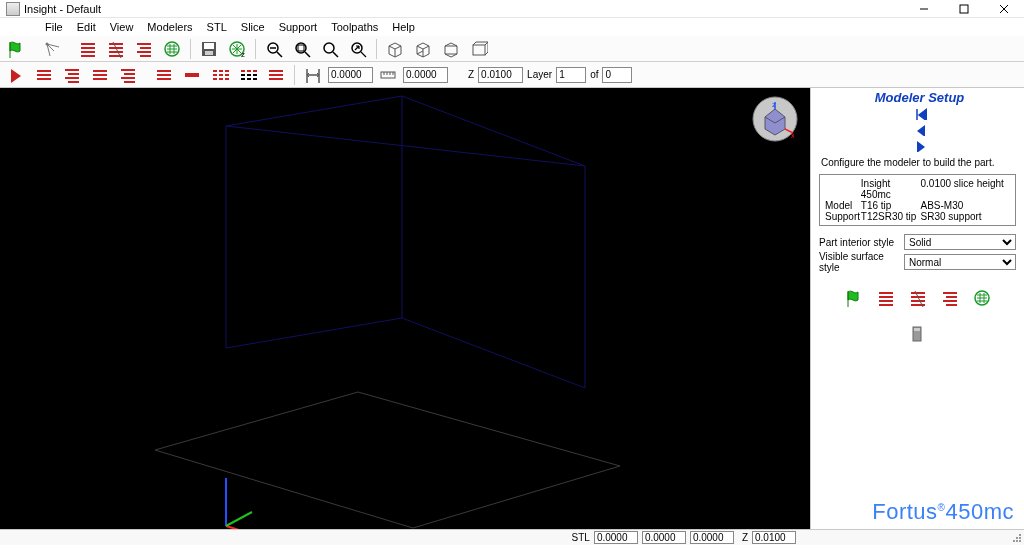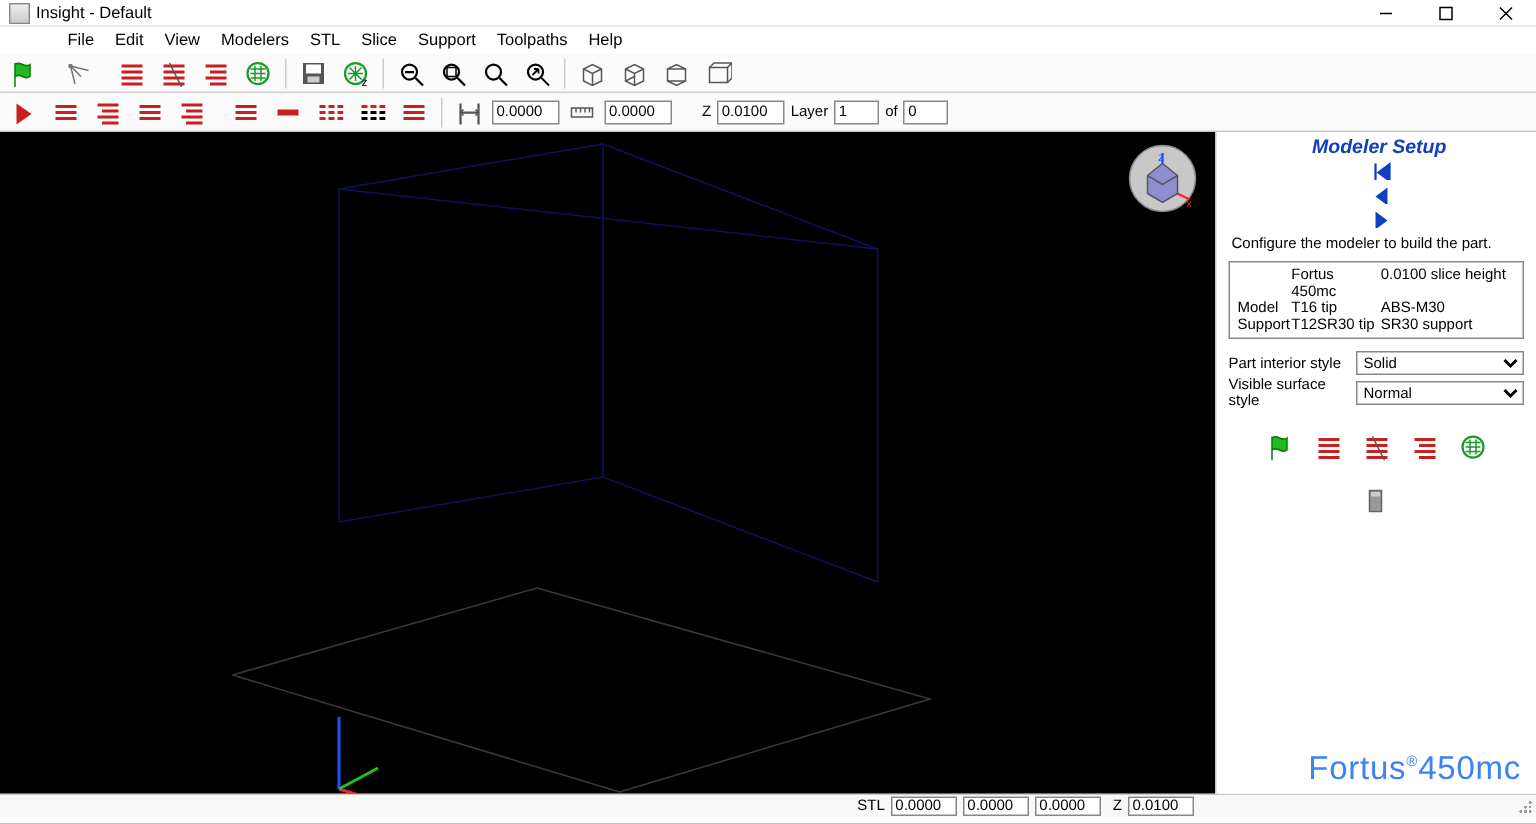--- a/index.html
+++ b/index.html
@@ -417,21 +417,21 @@
           <svg width="14" height="14">
             <use href="#i-next"></use>
           </svg>
         </div>
     </div>
     <div class="panel-sub">Configure the modeler to build the part.</div>
 
     <div class="infobox">
       <div class="row">
           <span class="c1"></span>
-          <span class="c2">Fortus 450mc</span>
+          <span class="c2">Insight 450mc</span>
           <span class="c3">0.0100 slice height</span>
         </div>
       <div class="row">
           <span class="c1">Model</span>
           <span class="c2">T16 tip</span>
           <span class="c3">ABS-M30</span>
         </div>
       <div class="row">
           <span class="c1">Support</span>
           <span class="c2">T12SR30 tip</span>

